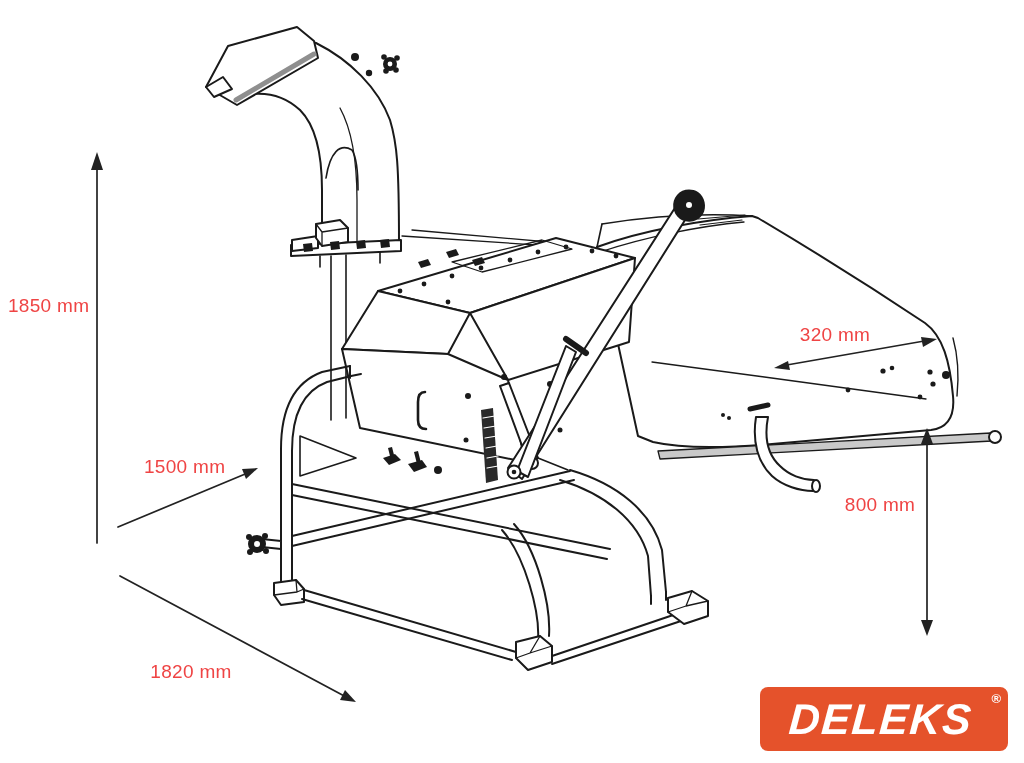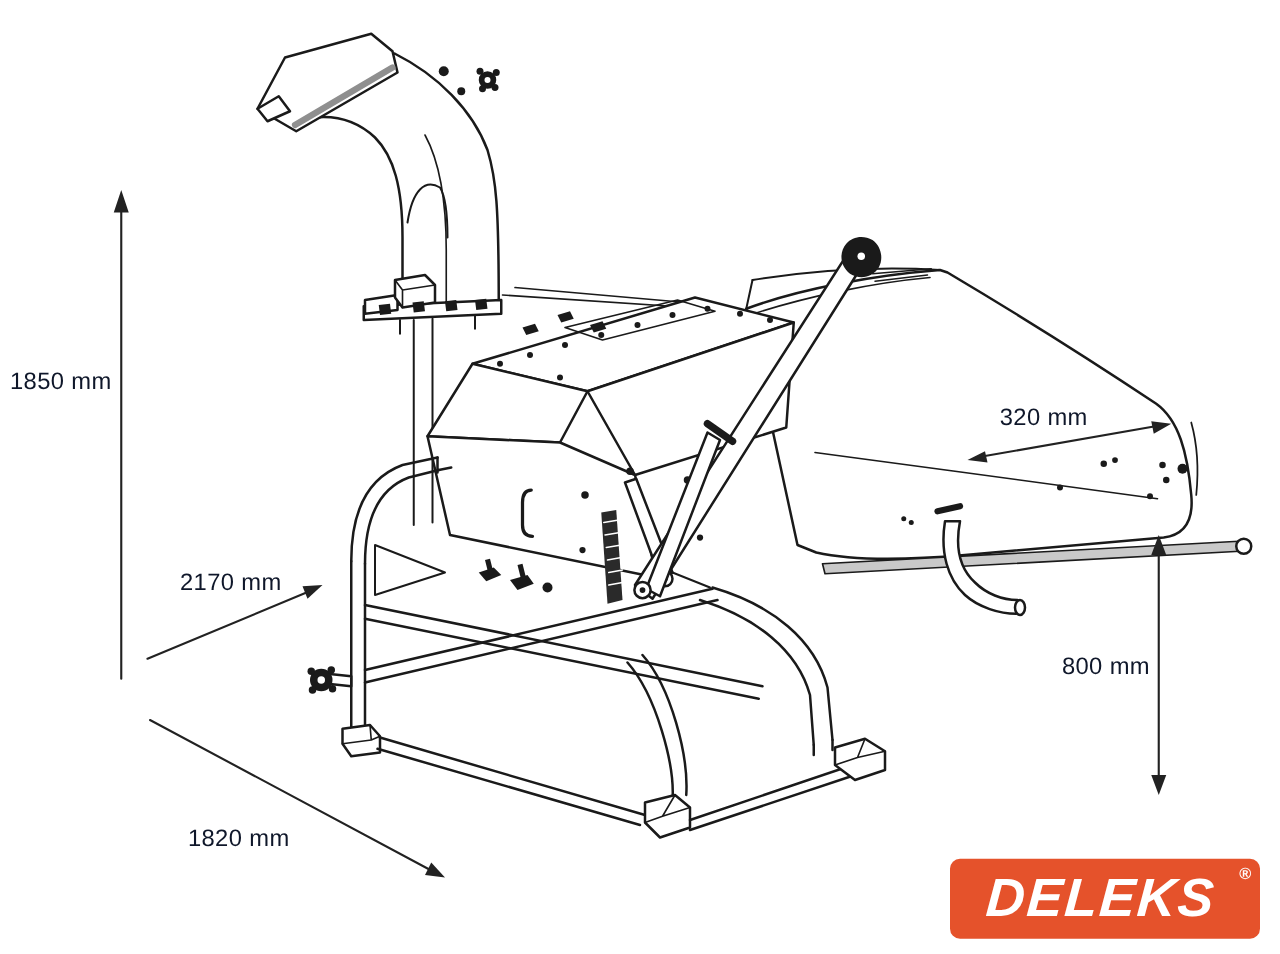--- a/index.html
+++ b/index.html
@@ -2,21 +2,21 @@
 <html><head>
 <meta charset="utf-8">
 <style>
   html,body{margin:0;padding:0;background:#ffffff;}
   .canvas{
     position:relative;width:1024px;height:763px;background:#ffffff;
     overflow:hidden;font-family:"Liberation Sans",sans-serif;
   }
   .drawing{position:absolute;left:0;top:0;width:1024px;height:763px;}
   .dim-label{
-    position:absolute;font-size:19px;color:#0f172a;letter-spacing:0.3px;
+    position:absolute;font-size:19px;color:#ef4444;letter-spacing:0.3px;
     white-space:nowrap;text-align:center;line-height:1.1;
   }
   .logo{
     position:absolute;left:760px;top:687px;width:248px;height:64px;
     background:#e5522b;border-radius:8px;
     display:flex;align-items:center;justify-content:center;
   }
   .logo-text{
     font-style:italic;font-weight:bold;font-size:43px;color:#ffffff;
     letter-spacing:1.5px;line-height:1;transform:skewX(-4deg);
@@ -234,26 +234,26 @@
           <path d="M 927,436 L 927,628" fill="none"></path>
           <polygon points="927,428 921,444 933,444" stroke="none"></polygon>
           <polygon points="927,636 921,620 933,620" stroke="none"></polygon>
         </g>
       </g>
     </g>
   </svg>
 
   <div class="dim-label" style="left:8px;top:296px;width:80px;">1850 mm</div>
 
-  <div class="dim-label" style="left:144px;top:457px;width:80px;">2170 mm</div>
+  <div class="dim-label" style="left:144px;top:457px;width:80px;">1500 mm</div>
 
   <div class="dim-label" style="left:149px;top:662px;width:84px;">1820 mm</div>
 
   <div class="dim-label" style="left:795px;top:325px;width:80px;">320 mm</div>
 
-  <div class="dim-label" style="left:840px;top:524px;width:80px;text-align:right;">800 mm</div>
+  <div class="dim-label" style="left:840px;top:495px;width:80px;">800 mm</div>
 
   <div class="logo">
     <span class="logo-text">DELEKS</span>
     <span class="logo-reg">®</span>
   </div>
 
 </div>
 
 </body></html>

